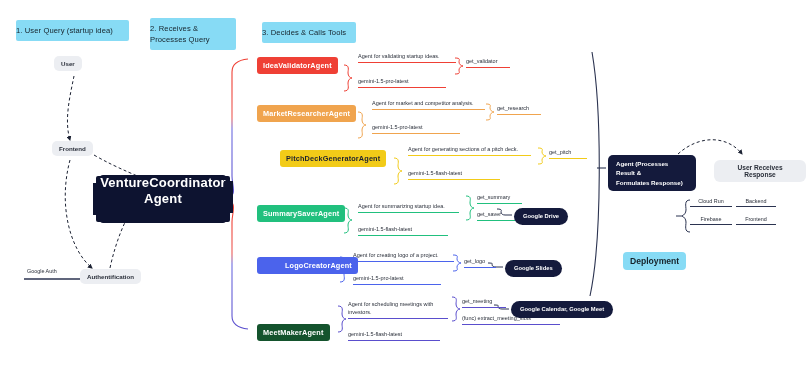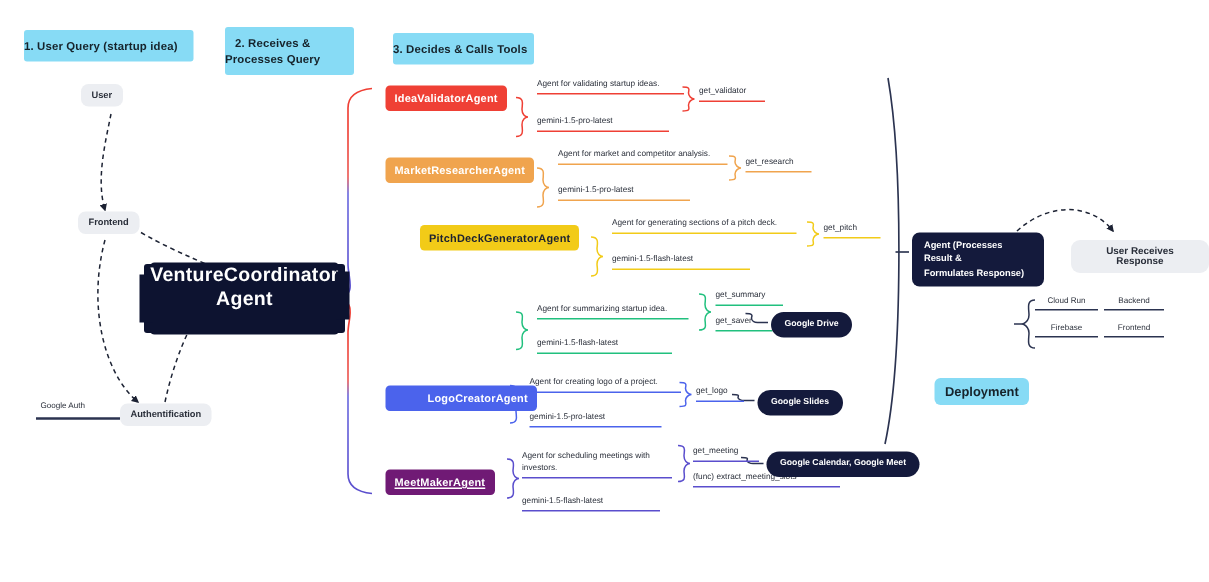--- a/index.html
+++ b/index.html
@@ -11,23 +11,23 @@
     position:relative;
   }
   #canvas{position:absolute;left:0;top:0;width:806px;height:388px;}
   svg.lines{position:absolute;left:0;top:0;width:806px;height:388px;pointer-events:none;}
 
   .node{position:absolute;box-sizing:border-box;display:flex;align-items:center;justify-content:flex-start;text-align:center;}
 
   
   .step{
     background:#87dbf5;color:#16232b;
-    font-size:7.6px;font-weight:bold;letter-spacing:.1px;
+    font-size:7.6px;font-weight:normal;letter-spacing:.1px;
     border-radius:2px;padding:5px 0;line-height:1.45;
-    justify-content:flex-start;text-align:center;
+    justify-content:flex-start;text-align:left;
   }
 
   
   .pill{
     background:#eceef2;color:#2a2f3a;border-radius:5px;
     font-size:6.2px;font-weight:600;padding:4px 7px;
   }
   .pill.big{font-size:6.6px;border-radius:6px;}
 
   
@@ -201,20 +201,23 @@
   <div class="ulabel" style="left:408px;top:142px;width:123px;height:14px;border-color:#f2cb18;">
     <span>Agent for generating sections of a pitch deck.</span>
   </div>
   <div class="ulabel" style="left:408px;top:166px;width:92px;height:14px;border-color:#f2cb18;">
     <span>gemini-1.5-flash-latest</span>
   </div>
   <div class="ulabel" style="left:549px;top:147px;width:38px;height:12px;border-color:#f2cb18;">
     <span>get_pitch</span>
   </div>
 
+  <div class="node agent" style="left:257px;top:205px;background:#21c07e;">
+    <span>SummarySaverAgent</span>
+  </div>
   <div class="ulabel" style="left:358px;top:199px;width:101px;height:14px;border-color:#21c07e;">
     <span>Agent for summarizing startup idea.</span>
   </div>
   <div class="ulabel" style="left:358px;top:222px;width:90px;height:14px;border-color:#21c07e;">
     <span>gemini-1.5-flash-latest</span>
   </div>
   <div class="ulabel" style="left:477px;top:192px;width:45px;height:12px;border-color:#21c07e;">
     <span>get_summary</span>
   </div>
   <div class="ulabel" style="left:477px;top:209px;width:38px;height:12px;border-color:#21c07e;">
@@ -233,21 +236,21 @@
   <div class="ulabel" style="left:353px;top:271px;width:88px;height:14px;border-color:#4b63ec;">
     <span>gemini-1.5-pro-latest</span>
   </div>
   <div class="ulabel" style="left:464px;top:256px;width:32px;height:12px;border-color:#4b63ec;">
     <span>get_logo</span>
   </div>
   <div class="node dark tool" style="left:505px;top:260px;">
     <span>Google Slides</span>
   </div>
 
-  <div class="node agent" style="left:257px;top:313px;background:#701a75;text-decoration:underline;">
+  <div class="node agent" style="left:257px;top:324px;background:#14532d;">
     <span>MeetMakerAgent</span>
   </div>
   <div class="ulabel" style="left:348px;top:296px;width:100px;height:23px;border-color:#5a4ecd;">
     <span>Agent for scheduling meetings with investors.</span>
   </div>
   <div class="ulabel" style="left:348px;top:327px;width:92px;height:14px;border-color:#5a4ecd;">
     <span>gemini-1.5-flash-latest</span>
   </div>
   <div class="ulabel" style="left:462px;top:296px;width:44px;height:12px;border-color:#5a4ecd;">
     <span>get_meeting</span>

